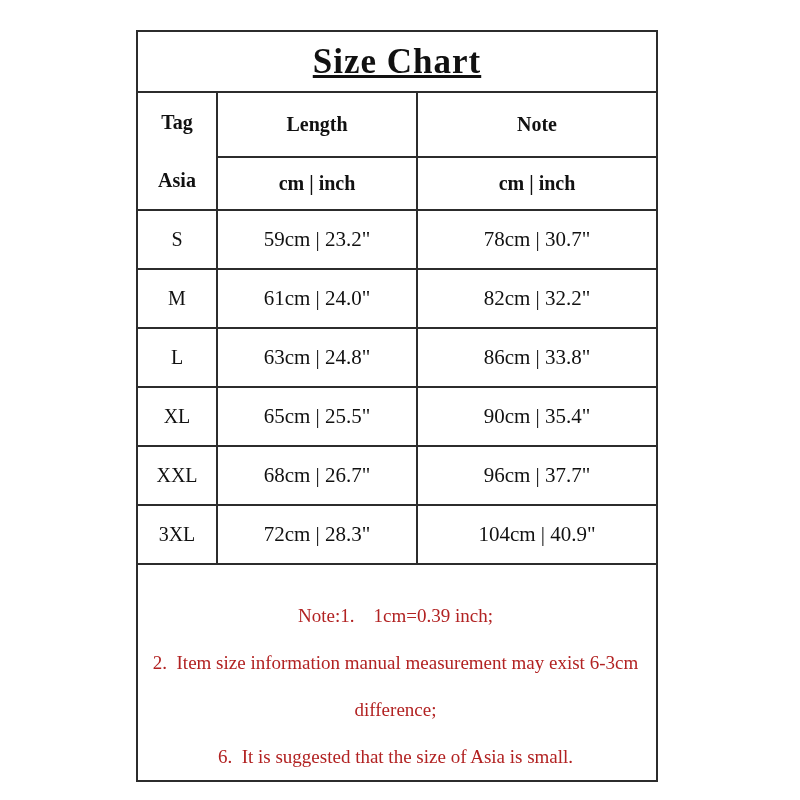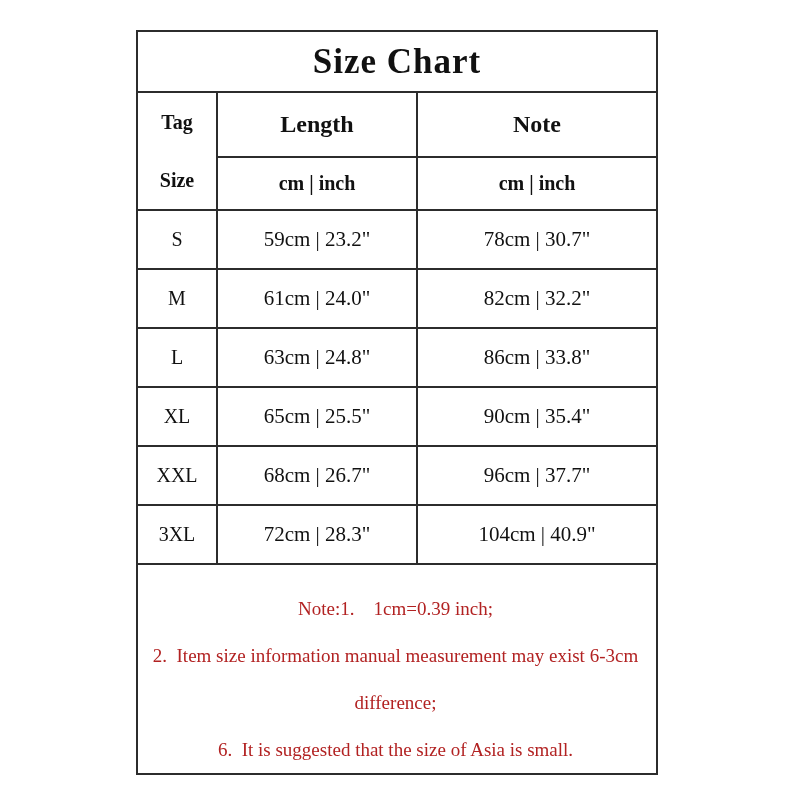--- a/index.html
+++ b/index.html
@@ -26,50 +26,51 @@
     border: 2px solid #2c2c2c;
     text-align: center;
     vertical-align: middle;
     color: #111111;
   }
   td.title-cell {
     height: 61px;
     font-size: 35px;
     font-weight: bold;
     letter-spacing: 1px;
+    text-decoration: underline;
   }
   td.tagsize-cell {
     font-size: 20px;
     font-weight: bold;
     border-radius: 26px;
   }
   .tagsize-line { line-height: 58px; }
   td.col-head {
     height: 59px;
-    font-size: 24px;
+    font-size: 20px;
     font-weight: bold;
   }
   td.col-subhead {
     height: 48px;
     font-size: 20px;
     font-weight: bold;
   }
   td.size-cell {
     height: 59px;
     font-size: 20px;
   }
   td.val-cell {
     height: 59px;
     font-size: 21px;
   }
   td.notes-cell {
     height: 206px;
     vertical-align: top;
     text-align: left;
-    padding: 20px 10px 0 7px;
+    padding: 27px 10px 0 7px;
   }
   .notes-cell p {
     font-size: 19px;
     line-height: 47px;
     white-space: pre-wrap;
     color: #b22222;
   }
 </style>
 </head>
 <body>
@@ -81,21 +82,21 @@
       <col style="width:200px">
       <col>
     </colgroup>
     <tbody>
       <tr>
         <td class="title-cell" colspan="3">Size Chart</td>
       </tr>
       <tr>
         <td class="tagsize-cell" rowspan="2">
           <div class="tagsize-line">Tag</div>
-          <div class="tagsize-line">Size</div>
+          <div class="tagsize-line">Asia</div>
         </td>
         <td class="col-head">Length</td>
         <td class="col-head">Note</td>
       </tr>
       <tr>
         <td class="col-subhead">cm | inch</td>
         <td class="col-subhead">cm | inch</td>
       </tr>
       <tr>
         <td class="size-cell">S</td>

